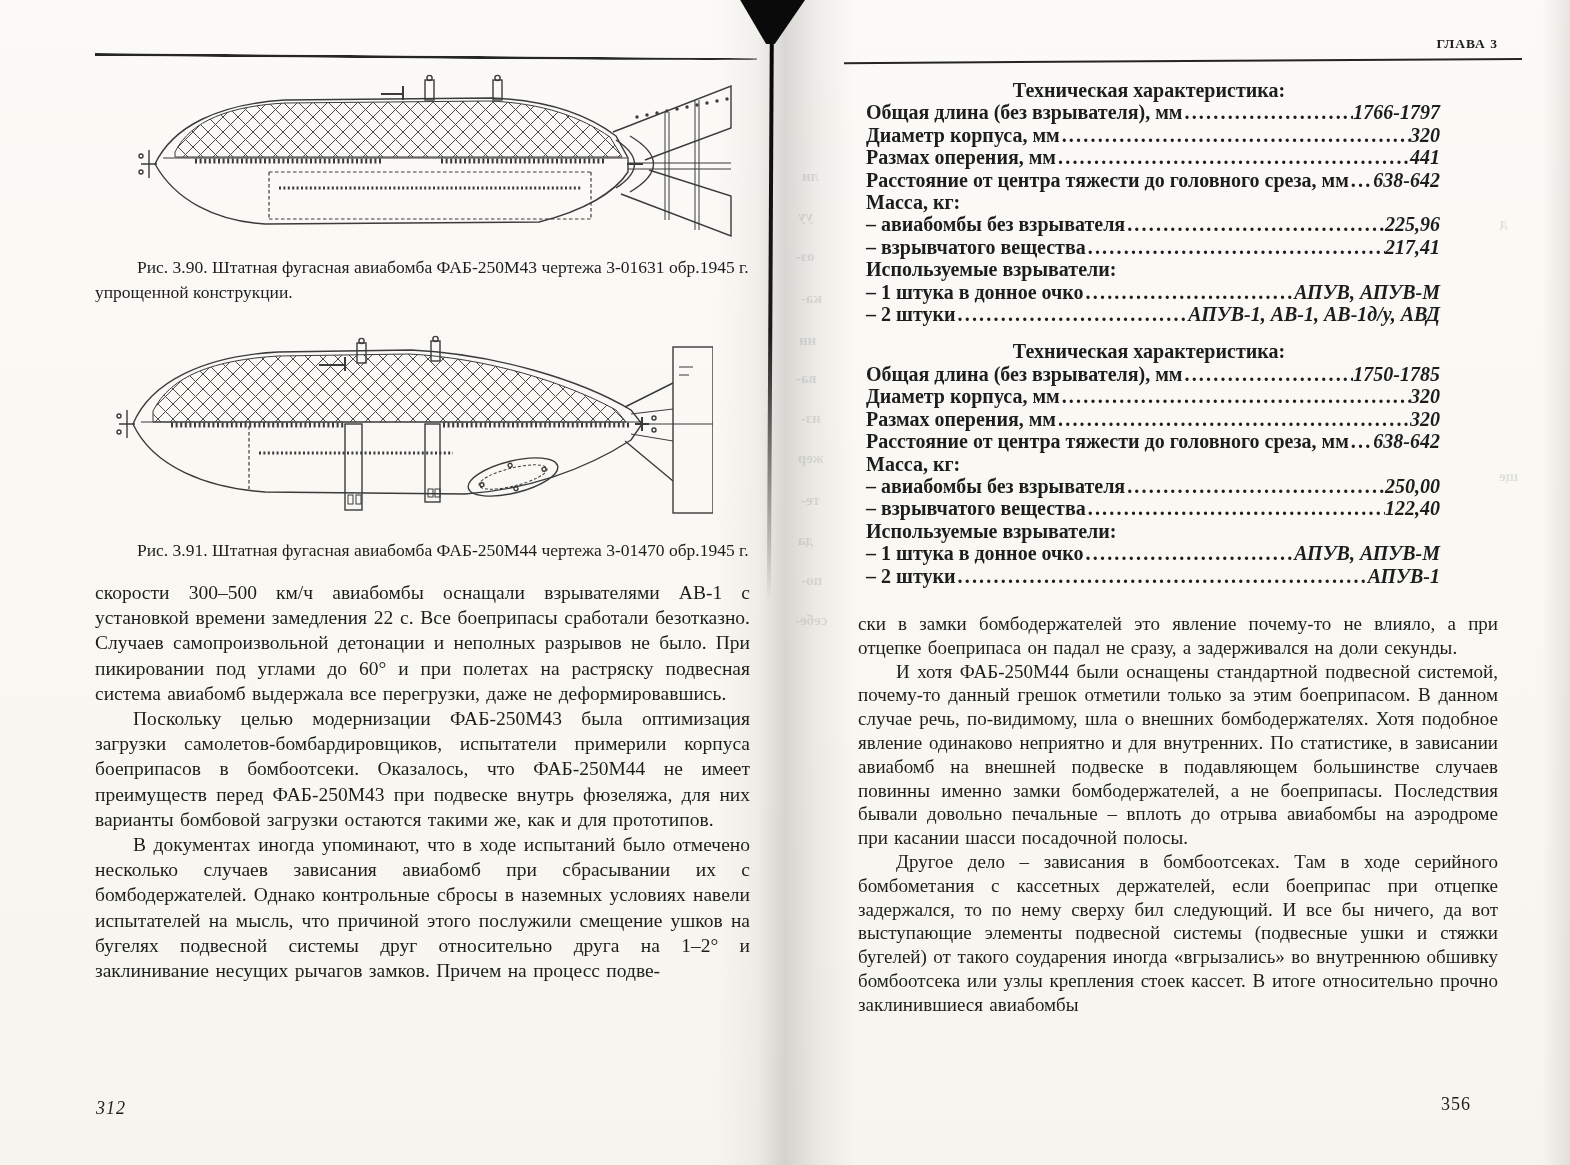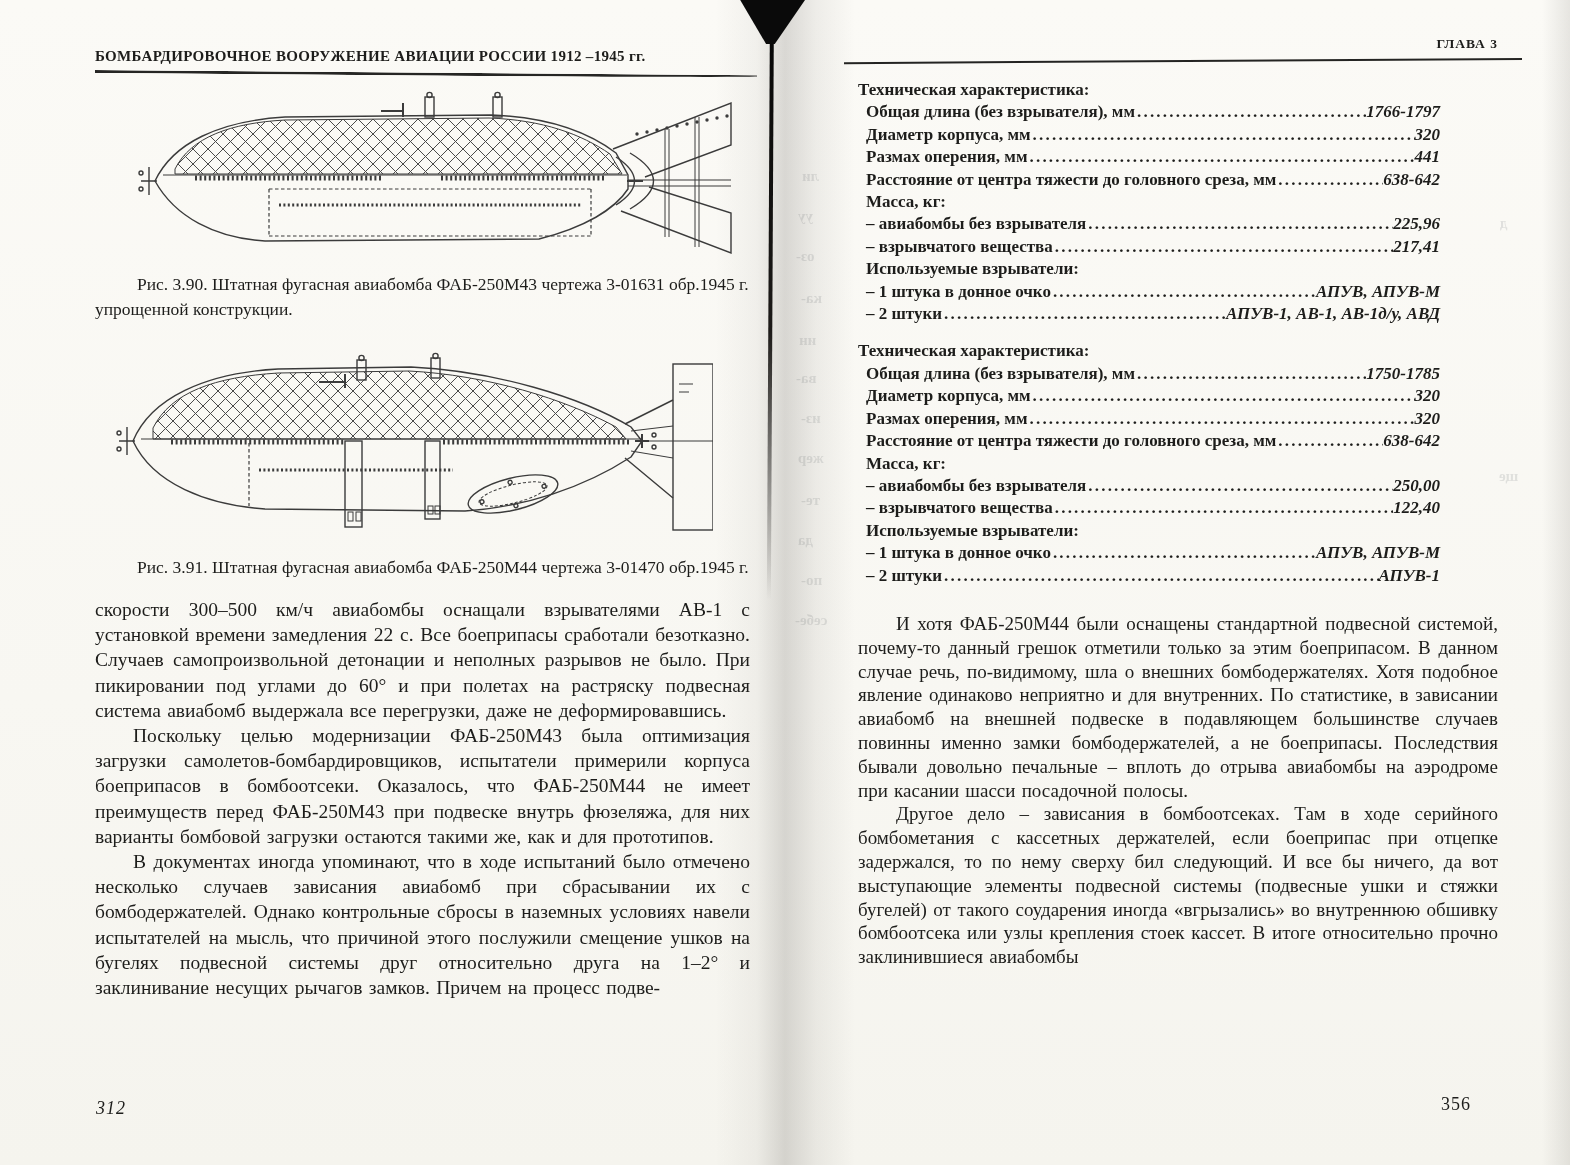--- a/index.html
+++ b/index.html
@@ -16,21 +16,21 @@
   .fig2 { margin:24px 0 0 18px; }
   .caption { margin:13px 0 0 0; font-size:17.5px; line-height:25px; text-indent:42px; }
   .body-text { margin-top:17px; font-size:19.5px; line-height:25.2px; text-align:justify; word-spacing:1.5px; }
   .body-text p { margin:0; text-indent:38px; }
   .body-text p.noindent { text-indent:0; }
 
   
   .page-right { position:absolute; left:858px; top:36px; width:640px; }
   .chapter-head { text-align:right; font-size:13.5px; font-weight:bold; letter-spacing:1px; }
   .chapter-rule { width:678px; margin-left:-14px; height:0; border-bottom:2.5px solid #242422; margin-top:6px; transform:rotate(-.35deg); transform-origin:right center; }
-  .spec-block { margin-top:19px; width:582px; font-weight:bold; font-size:17px; line-height:22.4px; }
+  .spec-block { margin-top:19px; width:582px; font-weight:bold; font-size:20px; line-height:22.4px;text-align:center; }
   .spec-block.second { margin-top:15px; }
   .spec-title { font-weight:bold; }
   .spec-row { display:flex; align-items:baseline; }
   .spec-row .lbl { white-space:nowrap;margin-left:8px; }
   .spec-row .dots { flex:1 1 auto; min-width:0; overflow:hidden; white-space:nowrap; padding:0 2px; }
   .spec-row .dots::before { content:"......................................................................................................................."; letter-spacing:2.2px; font-weight:bold; }
   .spec-row .val { white-space:nowrap;font-style:italic; }
   .body-right { margin-top:25px; font-size:19px; line-height:23.8px; }
 
   
@@ -67,21 +67,20 @@
     <span style="left:798px;top:450px">жер</span>
     <span style="left:801px;top:492px">те-</span>
     <span style="left:798px;top:532px">да</span>
     <span style="left:801px;top:572px">по-</span>
     <span style="left:795px;top:612px">себе-</span>
     <span style="left:1500px;top:215px">д</span>
     <span style="left:1499px;top:468px">ще</span>
   </div>
 
   <div class="page-left">
-    <div class="running-head">БОМБАРДИРОВОЧНОЕ ВООРУЖЕНИЕ АВИАЦИИ РОССИИ 1912 –1945 гг.</div>
     <div class="head-rule"></div>
 
     <svg class="fig fig1" width="600" height="170" viewBox="0 0 600 170">
       <defs>
         <pattern id="xh1" width="15" height="15" patternUnits="userSpaceOnUse">
           <path d="M0 0 L15 15 M15 0 L0 15" stroke="#4a4a4a" stroke-width="1" fill="none"></path>
         </pattern>
       </defs>
       <g class="ink" stroke="#3b3b3b" fill="none" stroke-width="1.4">
         <path d="M22 92 C40 54 86 32 152 28 L358 26 C414 28 454 42 483 64 L495 86 L495 100 C482 120 452 138 406 150 L132 152 C82 149 42 128 22 92 Z"></path>
@@ -276,20 +275,21 @@
           <span class="val">АПУВ, АПУВ-М</span>
         </div>
       <div class="spec-row">
           <span class="lbl">– 2 штуки</span>
           <span class="dots"></span>
           <span class="val">АПУВ-1</span>
         </div>
     </div>
 
     <div class="body-text body-right">
+      <p class="noindent">ски в замки бомбодержателей это явление почему-то не влияло, а при отцепке боеприпаса он падал не сразу, а задерживался на доли секунды.</p>
       <p>И хотя ФАБ-250М44 были оснащены стандартной подвесной системой, почему-то данный грешок отметили только за этим боеприпасом. В данном случае речь, по-видимому, шла о внешних бомбодержателях. Хотя подобное явление одинаково неприятно и для внутренних. По статистике, в зависании авиабомб на внешней подвеске в подавляющем большинстве случаев повинны именно замки бомбодержателей, а не боеприпасы. Последствия бывали довольно печальные – вплоть до отрыва авиабомбы на аэродроме при касании шасси посадочной полосы.</p>
       <p>Другое дело – зависания в бомбоотсеках. Там в ходе серийного бомбометания с кассетных держателей, если боеприпас при отцепке задержался, то по нему сверху бил следующий. И все бы ничего, да вот выступающие элементы подвесной системы (подвесные ушки и стяжки бугелей) от такого соударения иногда «вгрызались» во внутреннюю обшивку бомбоотсека или узлы крепления стоек кассет. В итоге относительно прочно заклинившиеся авиабомбы</p>
     </div>
   </div>
   <div class="folio folio-right">356</div>
 
   <div class="gutter-shadow"></div>
   <div class="spine-line"></div>
   <div class="spine-wedge"></div>
   <div class="edge-shade"></div>

